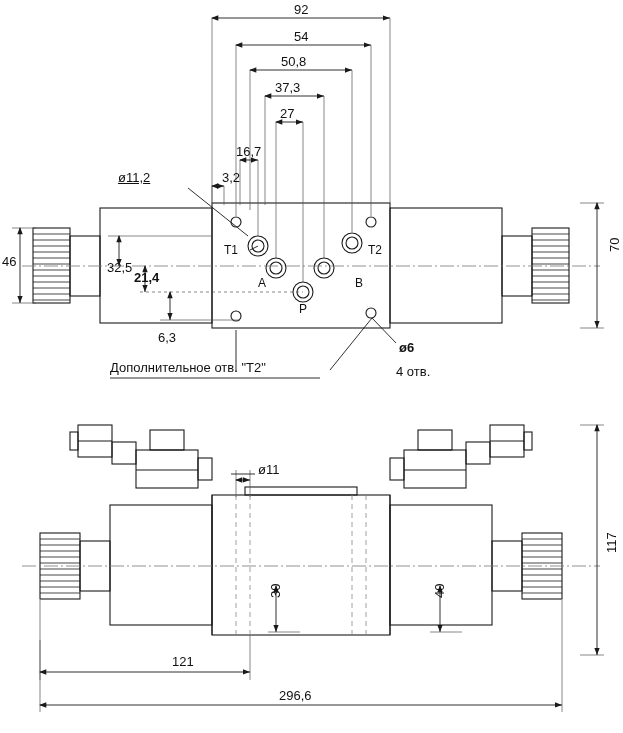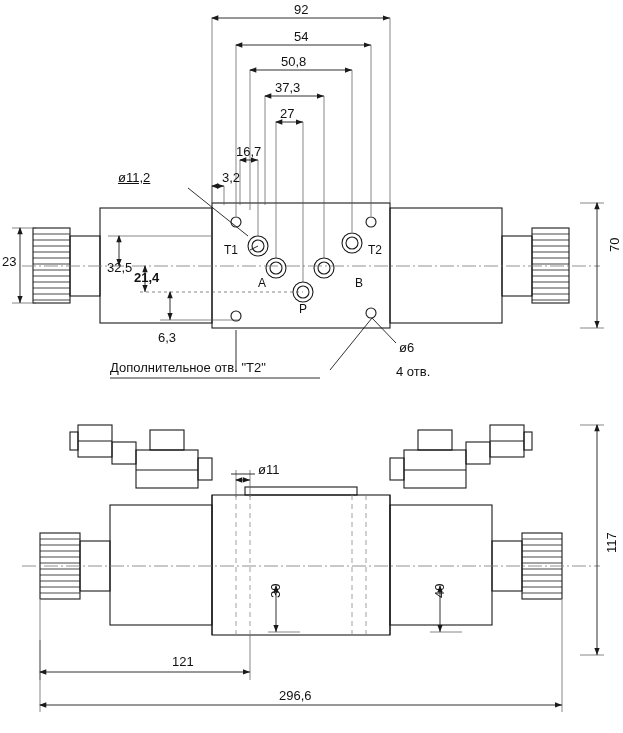--- a/index.html
+++ b/index.html
@@ -237,27 +237,27 @@
 
   <div class="lbl" style="left:294px;top:2px;">92</div>
   <div class="lbl" style="left:294px;top:29px;">54</div>
   <div class="lbl" style="left:281px;top:54px;">50,8</div>
   <div class="lbl" style="left:275px;top:80px;">37,3</div>
   <div class="lbl" style="left:280px;top:106px;">27</div>
   <div class="lbl" style="left:236px;top:144px;">16,7</div>
   <div class="lbl" style="left:196px;top:170px;margin-left:26px;">3,2</div>
   <div class="lbl" style="left:118px;top:170px;text-decoration:underline;">ø11,2</div>
 
-  <div class="lbl" style="left:2px;top:254px;">23</div>
+  <div class="lbl" style="left:2px;top:254px;">46</div>
   <div class="lbl" style="left:607px;top:252px;transform:rotate(-90deg);transform-origin:left top;">70</div>
 
   <div class="lbl" style="left:107px;top:260px;">32,5</div>
   <div class="lbl" style="left:134px;top:270px;font-weight:bold;">21,4</div>
   <div class="lbl" style="left:158px;top:330px;">6,3</div>
-  <div class="lbl" style="left:399px;top:340px;">ø6</div>
+  <div class="lbl" style="left:399px;top:340px;font-weight:bold;">ø6</div>
 
   <div class="lbl small" style="left:224px;top:243px;">T1</div>
   <div class="lbl small" style="left:368px;top:243px;">T2</div>
   <div class="lbl small" style="left:258px;top:276px;">A</div>
   <div class="lbl small" style="left:355px;top:276px;">B</div>
   <div class="lbl small" style="left:299px;top:302px;">P</div>
 
   <div class="lbl" style="left:110px;top:360px;">Дополнительное отв. "T2"</div>
   <div class="lbl" style="left:396px;top:364px;">4 отв.</div>
 

